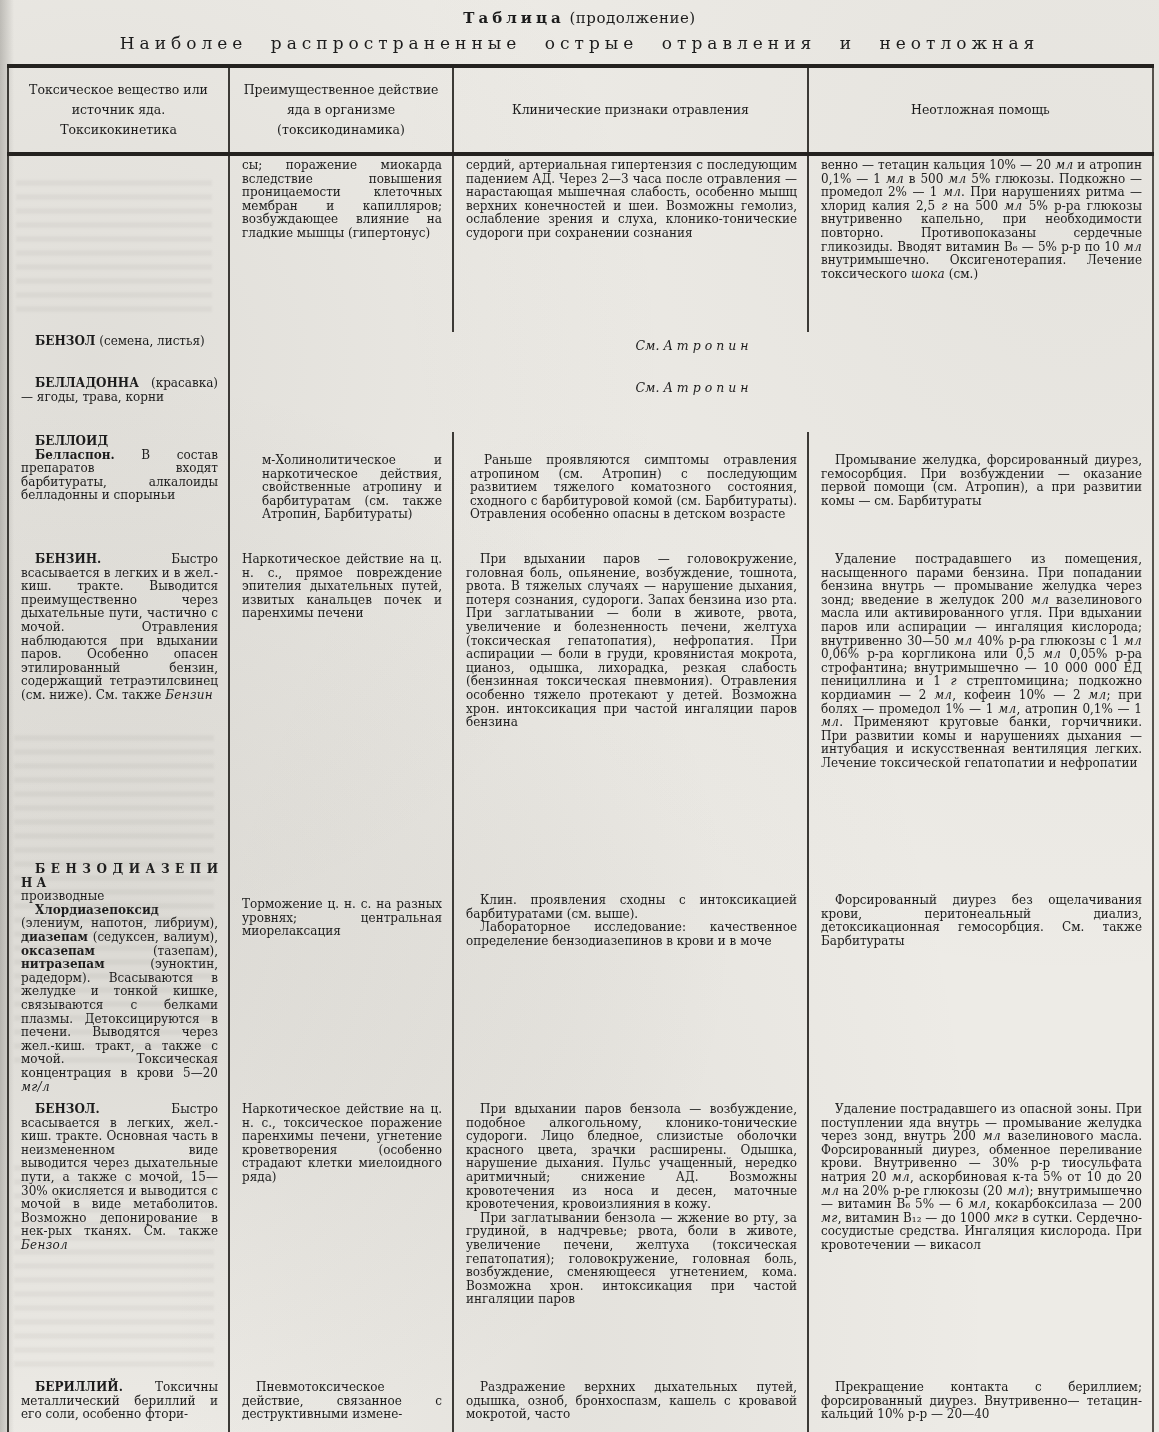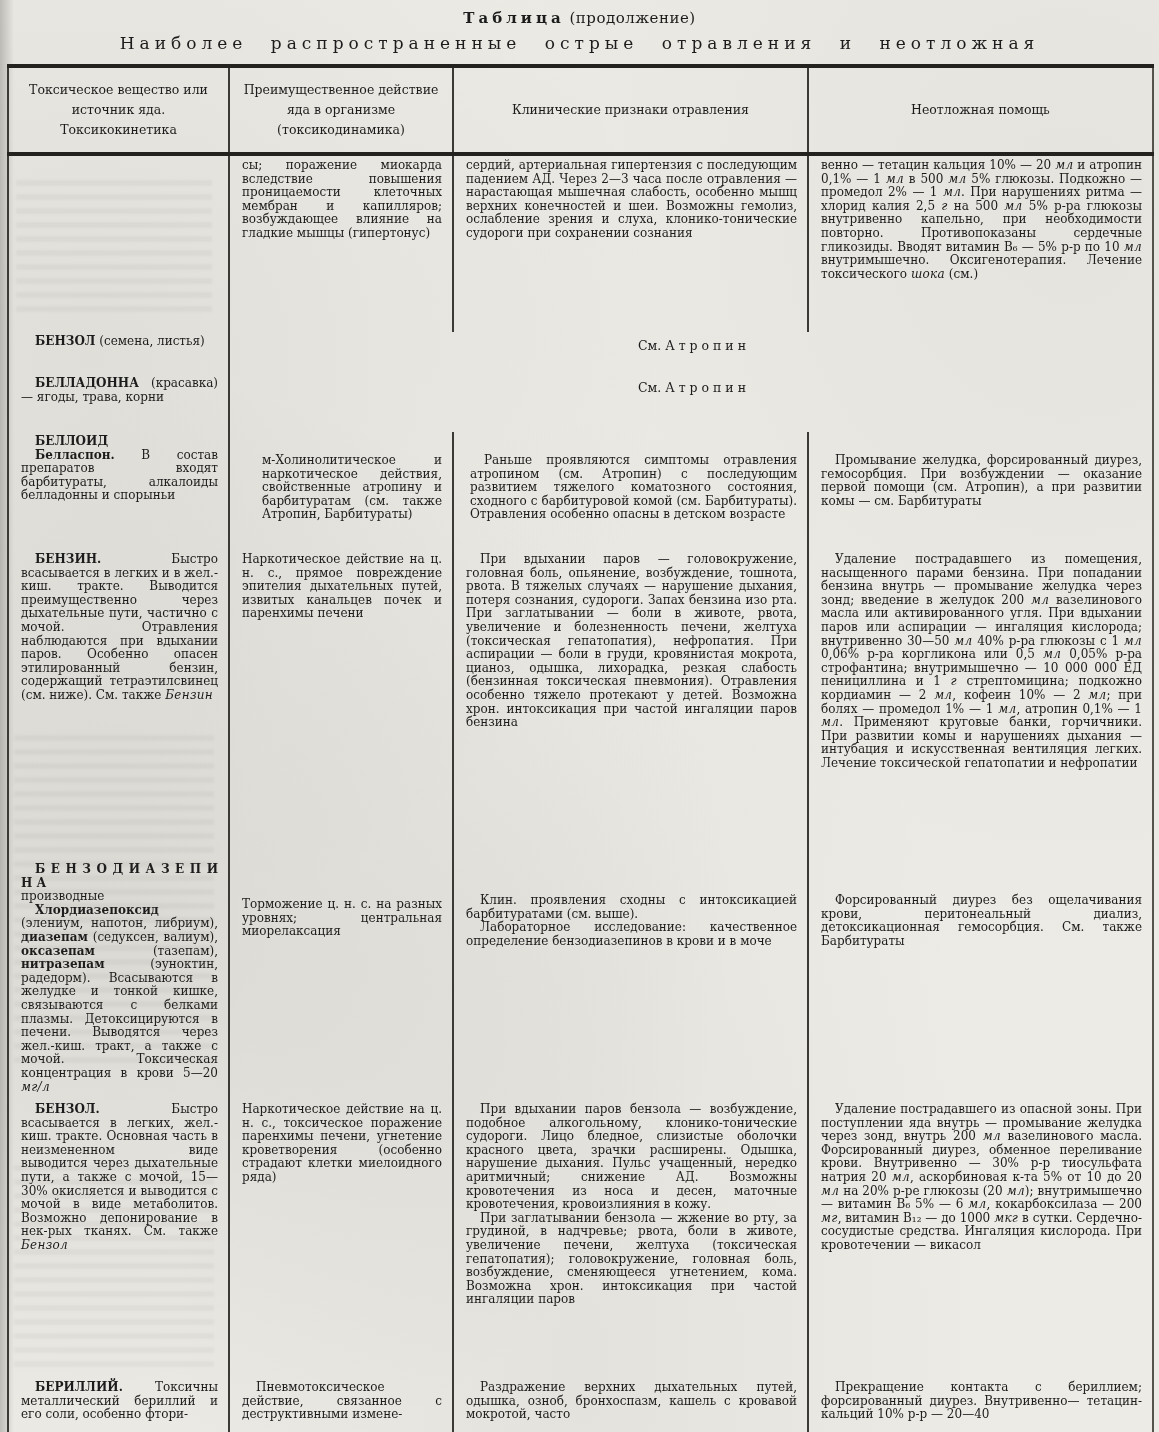--- a/index.html
+++ b/index.html
@@ -41,21 +41,21 @@
     border-bottom:4px solid #24221f;
   }
   thead th + th, tbody td + td { border-left:2px solid #3c3a36; }
   tbody td {
     vertical-align:top; text-align:justify;
     font-size:12px; line-height:13.6px;
     padding:3px 10px 4px 12px;
   }
   tbody td p { margin:0; text-indent:14px; }
   tbody td p.noindent { text-indent:0; }
-  td.c-center { text-align:center; font-size:12.5px; padding-top:7px; }
+  td.c-center { text-align:center; font-size:12.5px; padding-top:7px;font-style:italic; }
   td.c-center p { text-indent:0; }
   i { letter-spacing:0.3px; }
   .ghost {
     position:absolute; pointer-events:none; opacity:0.55; filter:blur(1px);
     background:repeating-linear-gradient(180deg, rgba(95,92,85,0.10) 0 6px, transparent 6px 14px);
   }
 </style>
 </head>
 <body>
 

